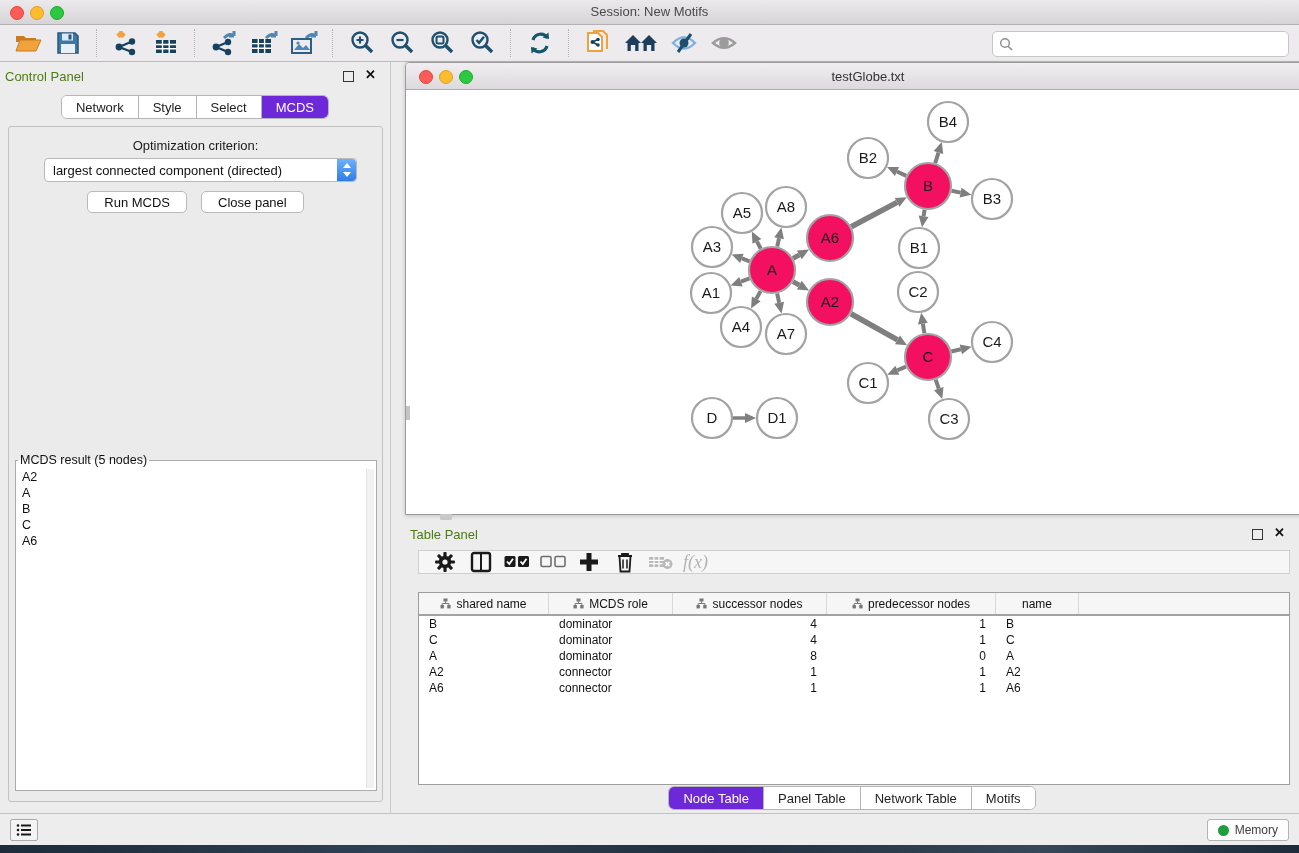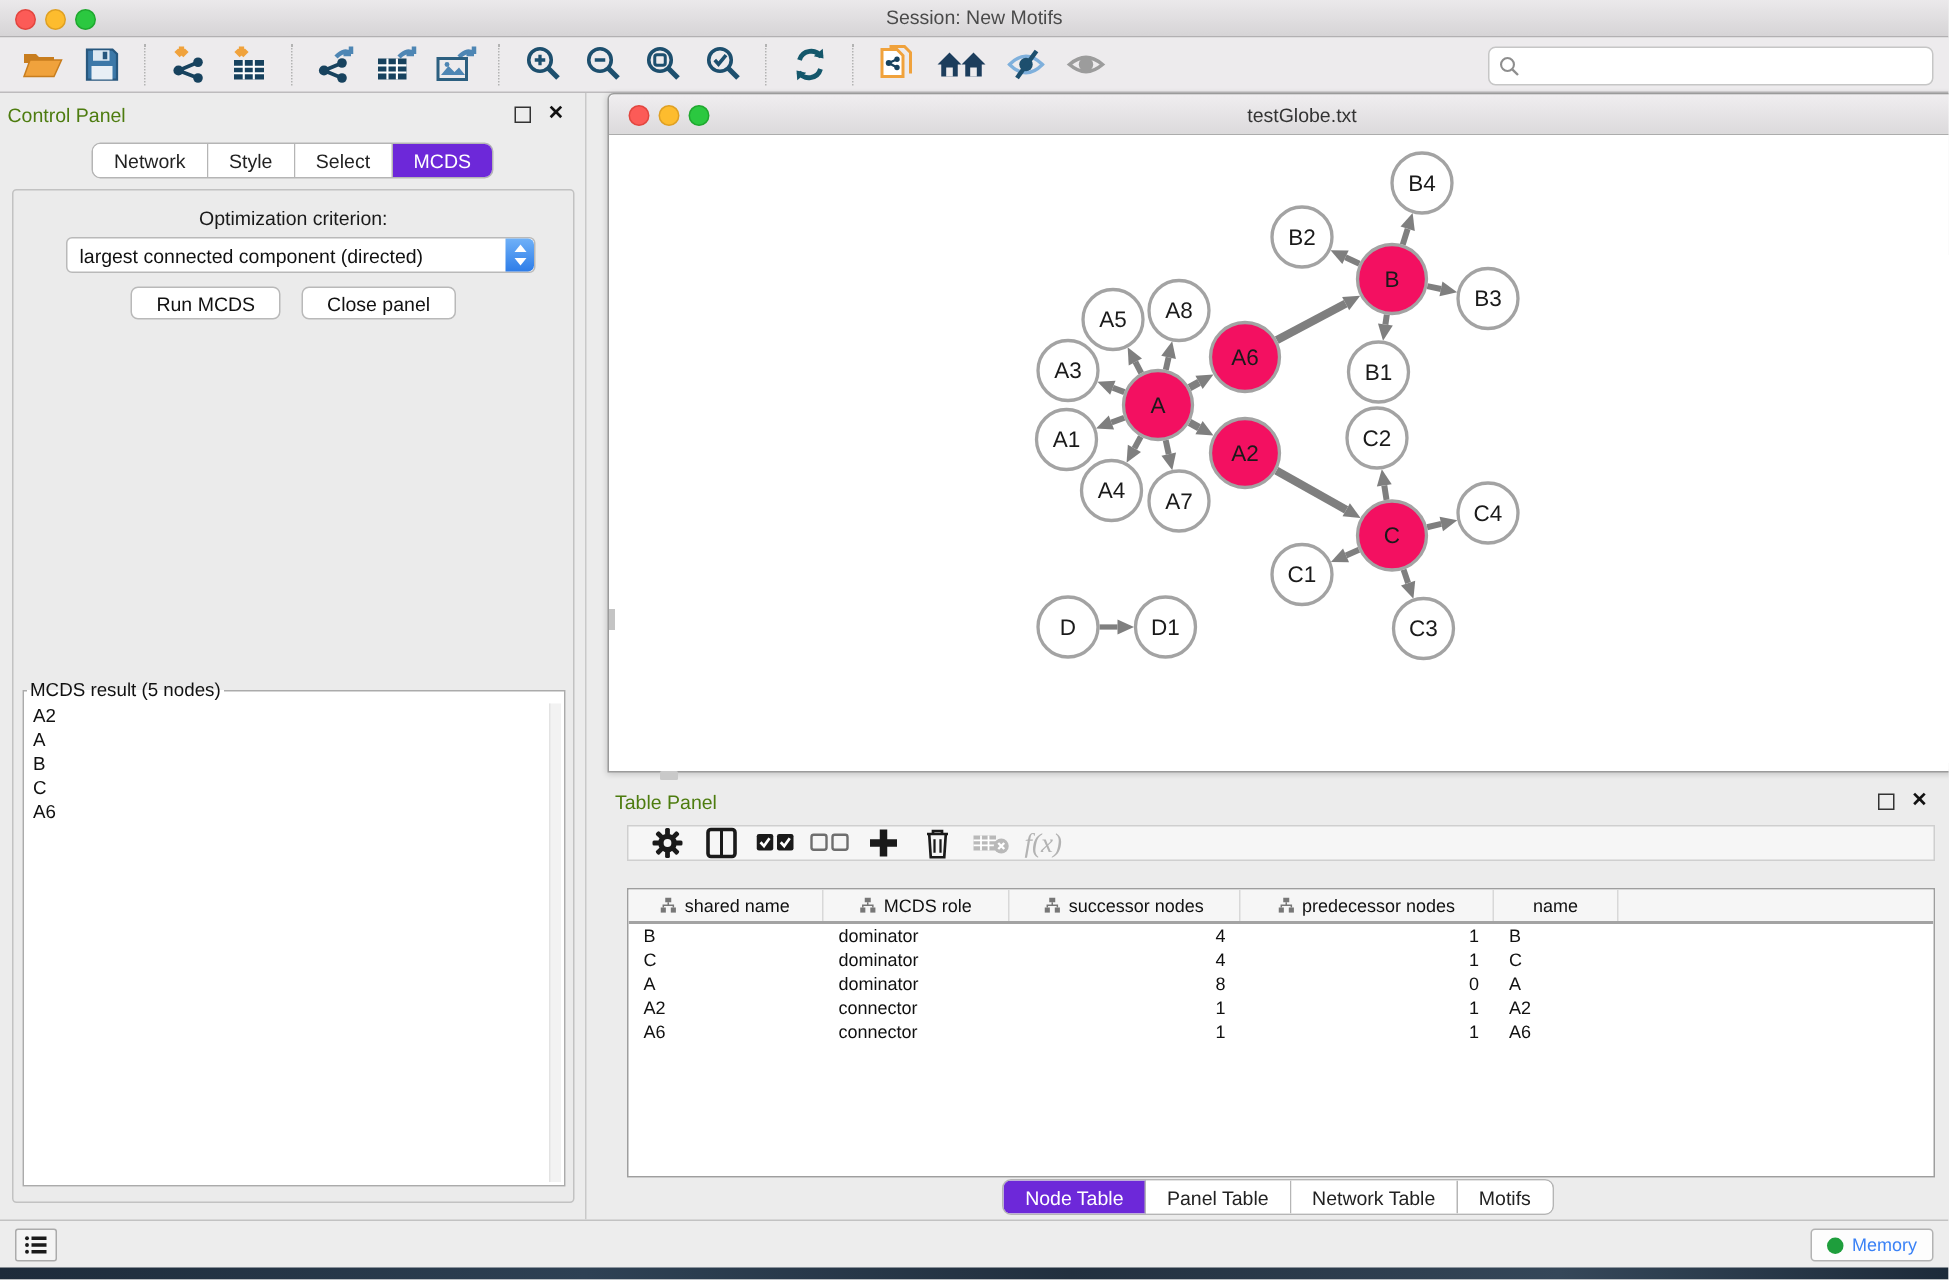--- a/index.html
+++ b/index.html
@@ -90,21 +90,21 @@
   .t-row{display:flex;height:16px;}
   .td{font-size:12px;color:#111;box-sizing:border-box;padding:1px 10px 0 10px;overflow:hidden;white-space:nowrap;}
   .td.num{text-align:right;}
   .tp-tabs{position:absolute;left:0;right:0;bottom:2px;text-align:center;}
   
   .status-bar{position:absolute;left:0;top:813px;width:100%;height:32px;background:#EDEDED;
     border-top:1px solid #C2C2C2;box-sizing:border-box;}
   .list-btn{position:absolute;left:10px;top:5px;width:28px;height:22px;background:#F4F4F4;
     border:1px solid #ABABAB;border-radius:2px;display:flex;align-items:center;justify-content:center;padding:0;}
   .memory-btn{position:absolute;right:10px;top:5px;height:22px;background:#FDFDFD;border:1px solid #B3B3B3;
-    border-radius:3px;display:flex;align-items:center;gap:6px;padding:0 10px;font-size:12px;color:#3b82f6;
+    border-radius:3px;display:flex;align-items:center;gap:6px;padding:0 10px;font-size:12px;color:#404040;
     font-family:"Liberation Sans",sans-serif;}
   .mem-dot{width:11px;height:11px;border-radius:50%;background:#1E9E3C;}
   .wallpaper{position:absolute;left:0;top:845px;width:100%;height:8px;
     background:linear-gradient(90deg,#1d2b3a,#2e4154 30%,#22303f 55%,#354759 80%,#1d2b3a);}
 </style>
 </head>
 <body>
 
 <div class="titlebar">
   <span class="traffic tl-red"></span>

